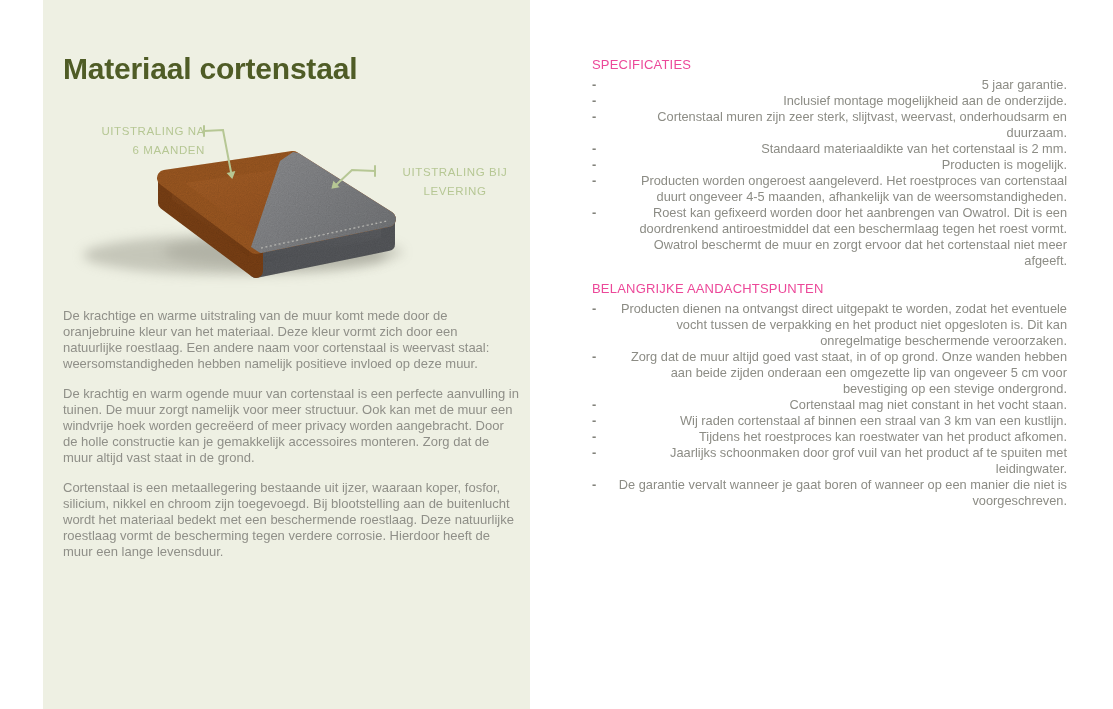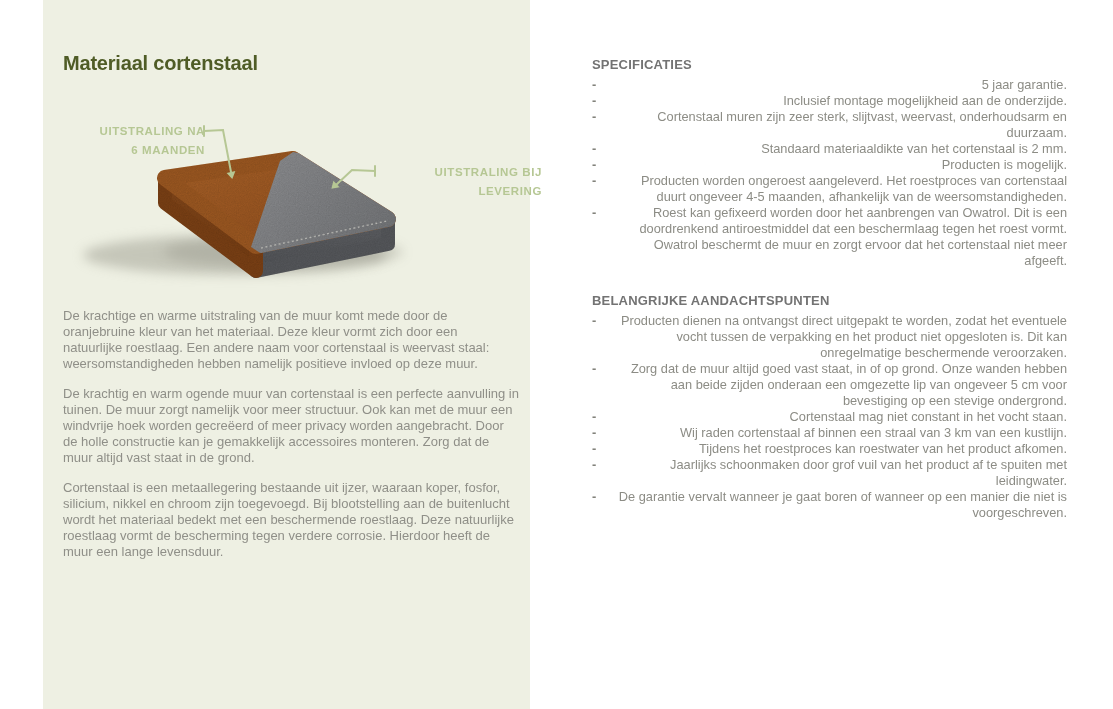--- a/index.html
+++ b/index.html
@@ -1,31 +1,31 @@
 <!DOCTYPE html>
 <html><head>
 <meta charset="utf-8">
 <style>
   html,body{margin:0;padding:0;}
   body{font-family:"Liberation Sans","DejaVu Sans",sans-serif;background:#ffffff;}
   .page{position:relative;width:1113px;height:709px;background:#ffffff;overflow:hidden;}
   .panel{position:absolute;left:43px;top:0;width:487px;height:709px;background:#eef0e3;}
-  .page-title{position:absolute;left:63px;top:52px;margin:0;font-size:20px;font-weight:700;
+  .page-title{position:absolute;left:63px;top:52px;margin:0;font-size:30px;font-weight:700;
     color:#4f5c26;letter-spacing:-0.2px;}
   .illustration{position:absolute;left:43px;top:100px;width:487px;height:215px;}
-  .diagram-label{position:absolute;font-size:11.5px;font-weight:700;letter-spacing:0.6px;
+  .diagram-label{position:absolute;font-size:11.5px;font-weight:400;letter-spacing:0.6px;
     color:#b6c794;line-height:19px;}
   .label-after{left:70px;top:122px;width:135px;text-align:right;}
-  .label-delivery{left:392px;top:163px;width:150px;text-align:right;}
+  .label-delivery{left:380px;top:163px;width:150px;text-align:center;}
   .paras{position:absolute;left:63px;top:308px;width:457px;}
   .paras p{margin:0 0 14px 0;font-size:13px;line-height:16px;color:#8f8f88;}
   .rightcol{position:absolute;left:592px;top:57px;width:475px;}
-  .section-heading{margin:0 0 5px 0;font-size:13px;font-weight:700;color:#737373;
+  .section-heading{margin:0 0 5px 0;font-size:13px;font-weight:400;color:#ec4899;
     letter-spacing:0.2px;}
-  .section-heading.second{margin-top:24px;}
+  .section-heading.second{margin-top:12px;}
   ul.bullets{margin:0;padding:0;list-style:none;}
   ul.bullets li{display:flex;font-size:12.8px;line-height:16px;color:#8c8c85;}
   ul.bullets .dash{flex:none;width:21px;font-weight:700;color:#82827b;}
   ul.bullets .li-text{flex:1;text-align:right;}
 </style>
 </head>
 <body>
 
 <div class="page">
 

